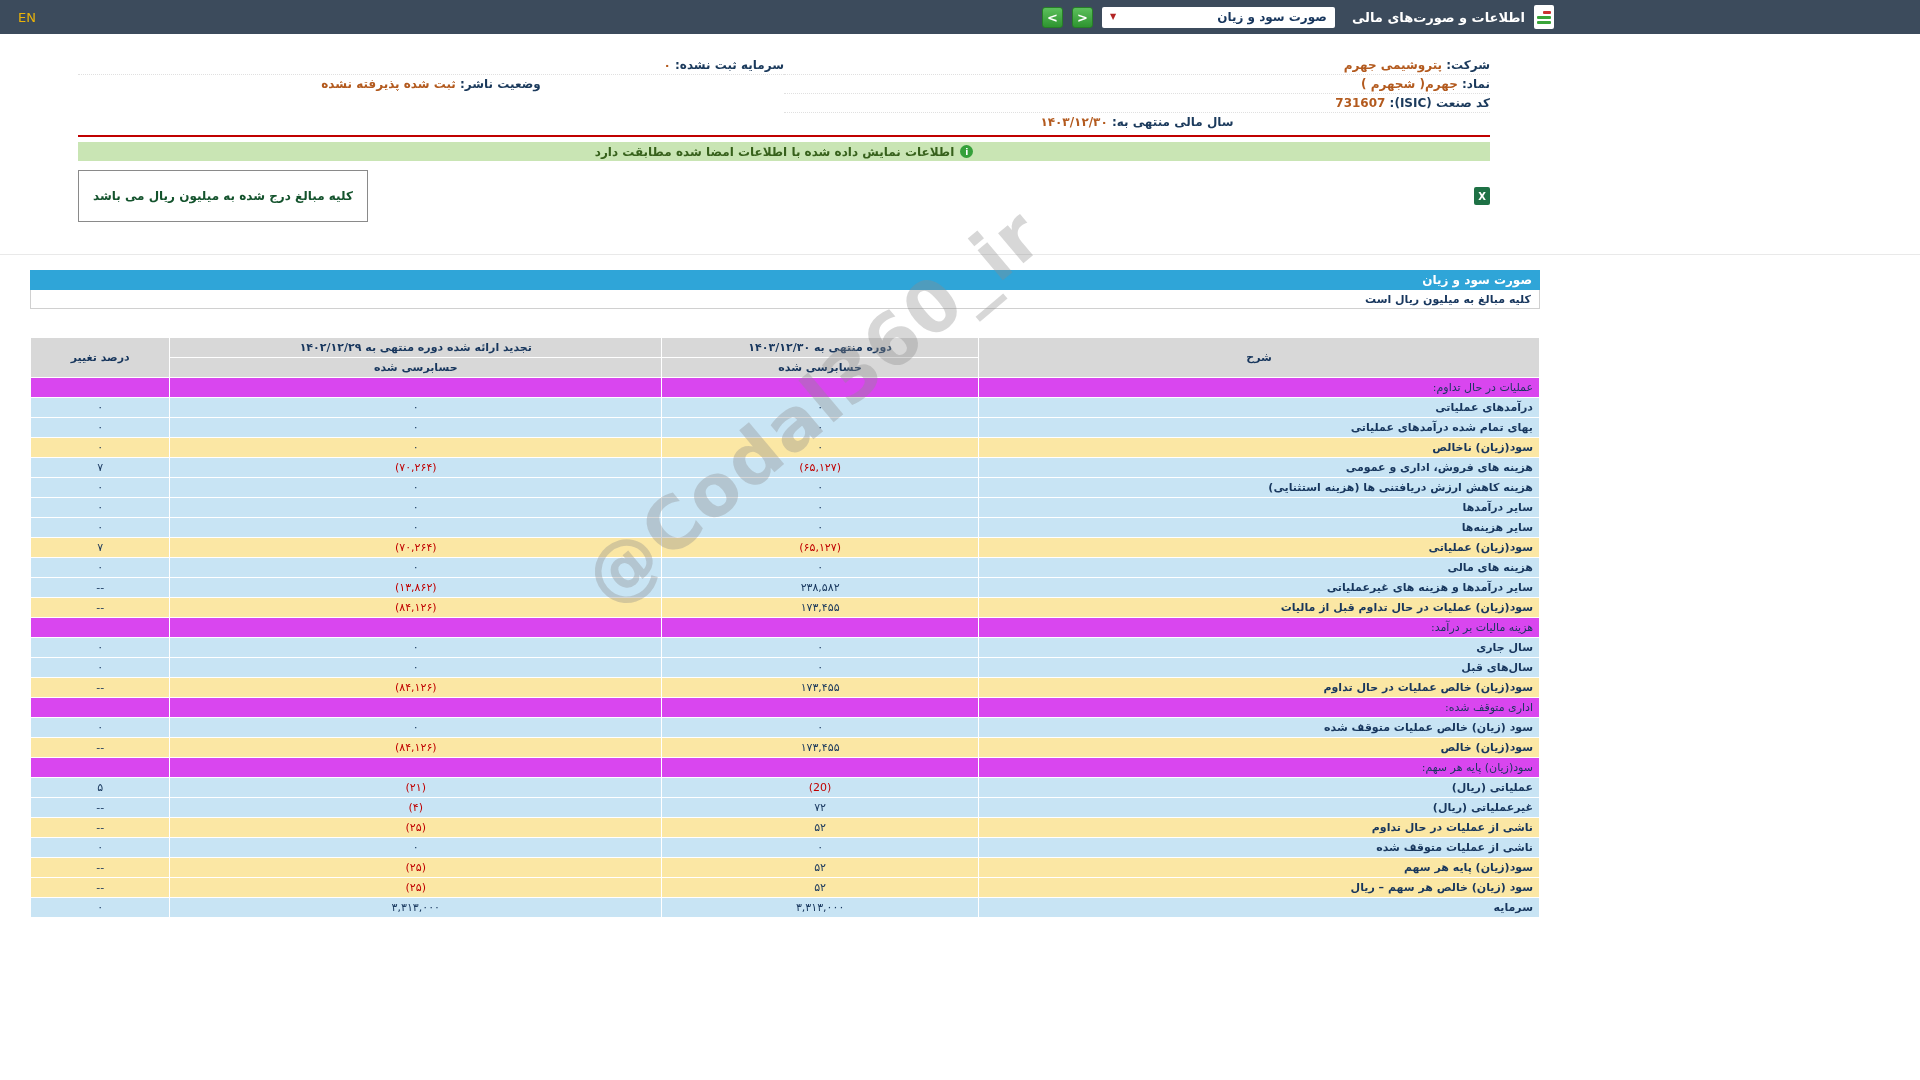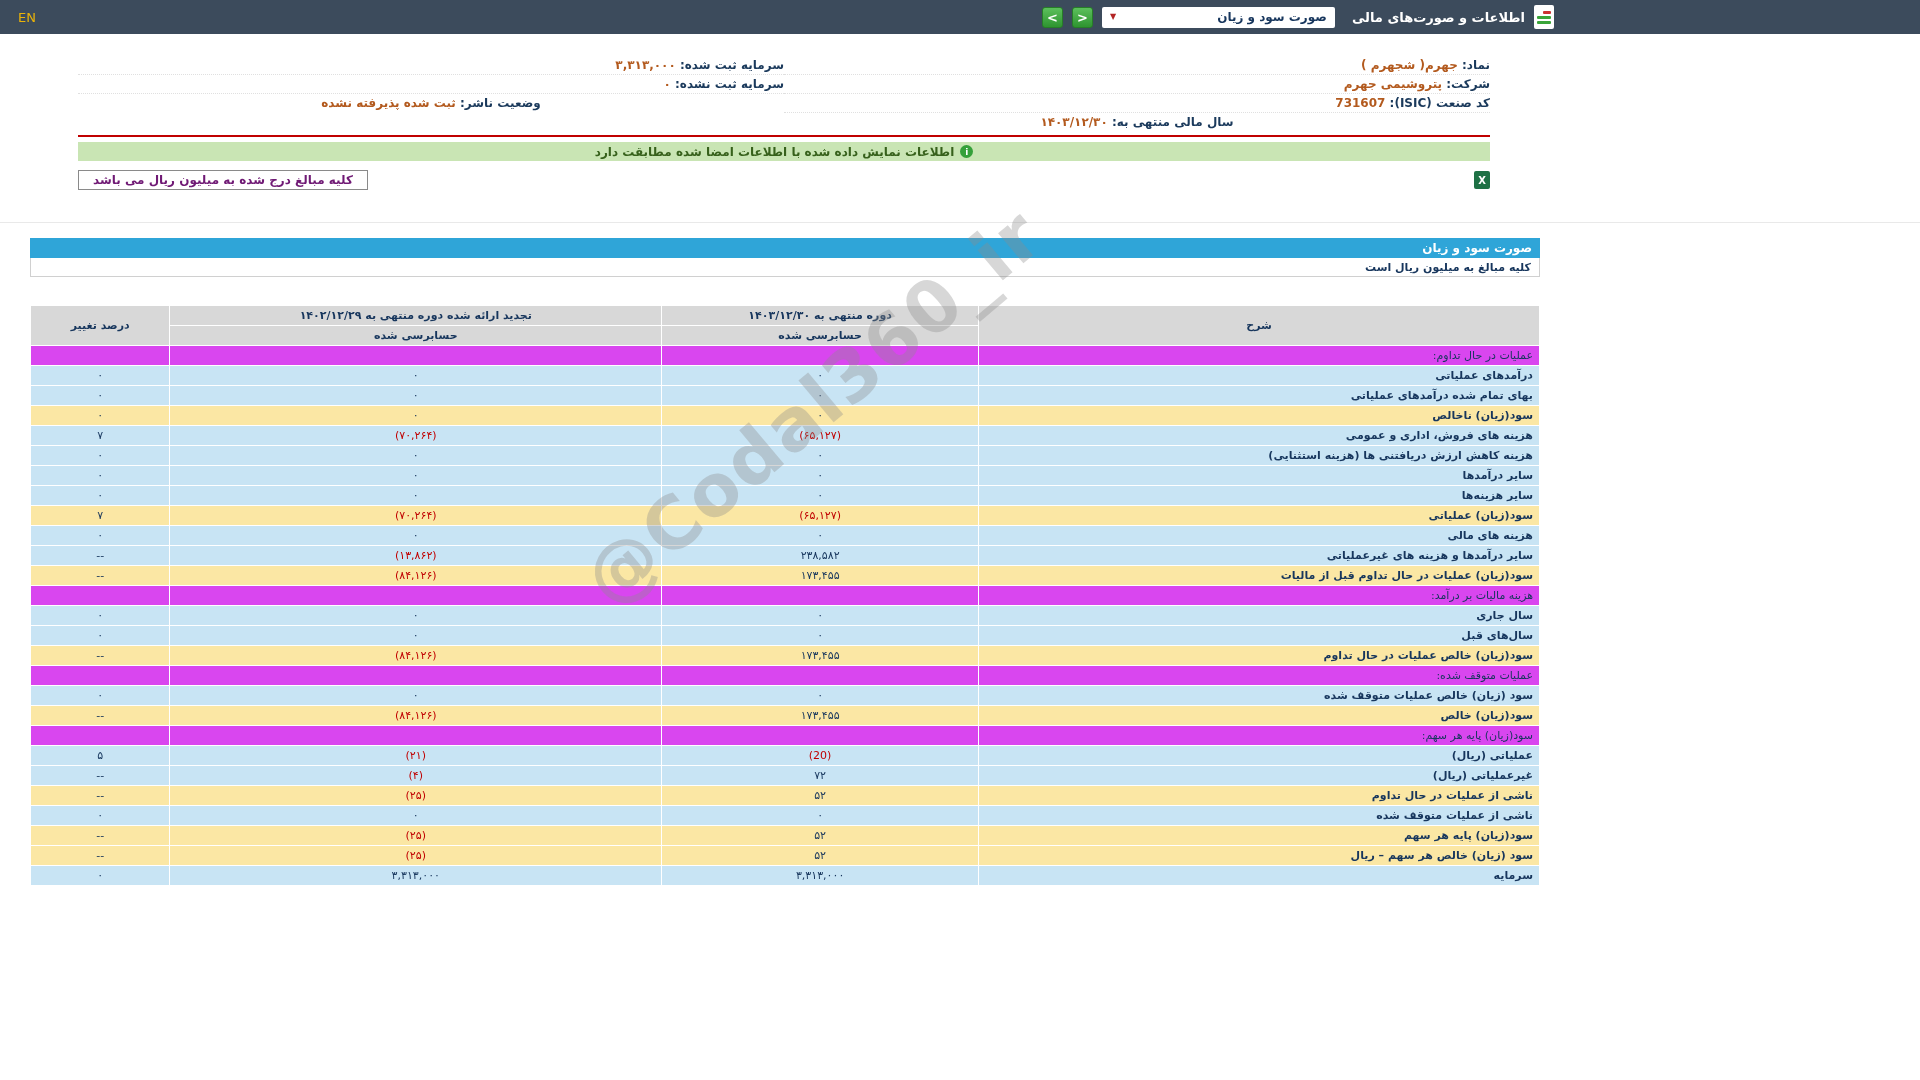--- a/index.html
+++ b/index.html
@@ -98,22 +98,22 @@
   .excel-icon {
     width: 16px; height: 18px;
     background: #1e7145; border-radius: 2px;
     color: #ffffff; font-size: 10px; font-weight: bold;
     display: flex; align-items: center; justify-content: center;
     cursor: pointer;
   }
   .unit-note-box {
     border: 1px solid #8a8a8a;
     background: #ffffff;
-    padding: 2px 14px;
-    font-size: 12px; font-weight: bold; color: #701a75;
+    padding: 18px 14px;
+    font-size: 12px; font-weight: bold; color: #14532d;
     white-space: nowrap;
   }
 
   .section-divider { border-top: 1px solid #e9e9e9; margin-top: 32px; }
 
   
   .statement { margin: 15px 380px 0 30px; }
   .statement-title {
     height: 20px;
     background: #2fa5d8;
@@ -191,27 +191,26 @@
     <span class="chevron-down">▼</span>
   </div>
   <button class="nav-btn">&gt;</button>
   <button class="nav-btn">&lt;</button>
   <a class="lang-link">EN</a>
 </header>
 
 <section class="company-info">
   <div class="info-grid">
     <div class="info-col">
+        <div class="info-row"><span class="info-label">شرکت:  </span><span class="info-value">پتروشیمی جهرم</span></div>
         <div class="info-row"><span class="info-label">نماد:  </span><span class="info-value">جهرم( شجهرم )</span></div>
-        <div class="info-row"><span class="info-label">شرکت:  </span><span class="info-value">پتروشیمی جهرم</span></div>
         <div class="info-row"><span class="info-label">کد صنعت (ISIC):  </span><span class="info-value">731607</span></div>
         <div class="info-row"><span class="info-label">سال مالی منتهی به:  </span><span class="info-value">۱۴۰۳/۱۲/۳۰</span></div>
       </div>
     <div class="info-col">
-        <div class="info-row"><span class="info-label">سرمایه ثبت شده:  </span><span class="info-value">۳,۳۱۳,۰۰۰</span></div>
         <div class="info-row"><span class="info-label">سرمایه ثبت نشده:  </span><span class="info-value">۰</span></div>
         <div class="info-row"><span class="info-label">وضعیت ناشر:  </span><span class="info-value">ثبت شده پذیرفته نشده</span></div>
       </div>
   </div>
 </section>
 
 <div class="signature-bar">
   <span class="info-icon">i</span>
   <span class="signature-text">اطلاعات نمایش داده شده با اطلاعات امضا شده مطابقت دارد</span>
 </div>
@@ -336,21 +335,21 @@
           <td class="num">۰</td>
           <td class="pct">۰</td>
         </tr>
         <tr class="data-row yellow">
           <td class="label">سود(زیان) خالص عملیات در حال تداوم</td>
           <td class="num">۱۷۳,۴۵۵</td>
           <td class="num neg">(۸۴,۱۲۶)</td>
           <td class="pct">--</td>
         </tr>
         <tr class="section-row">
-          <td class="label">عملیات متوقف شده:</td>
+          <td class="label">اداری متوقف شده:</td>
           <td class="num"></td>
           <td class="num"></td>
           <td class="pct"></td>
         </tr>
         <tr class="data-row blue">
           <td class="label">سود (زیان) خالص عملیات متوقف شده</td>
           <td class="num">۰</td>
           <td class="num">۰</td>
           <td class="pct">۰</td>
         </tr>

